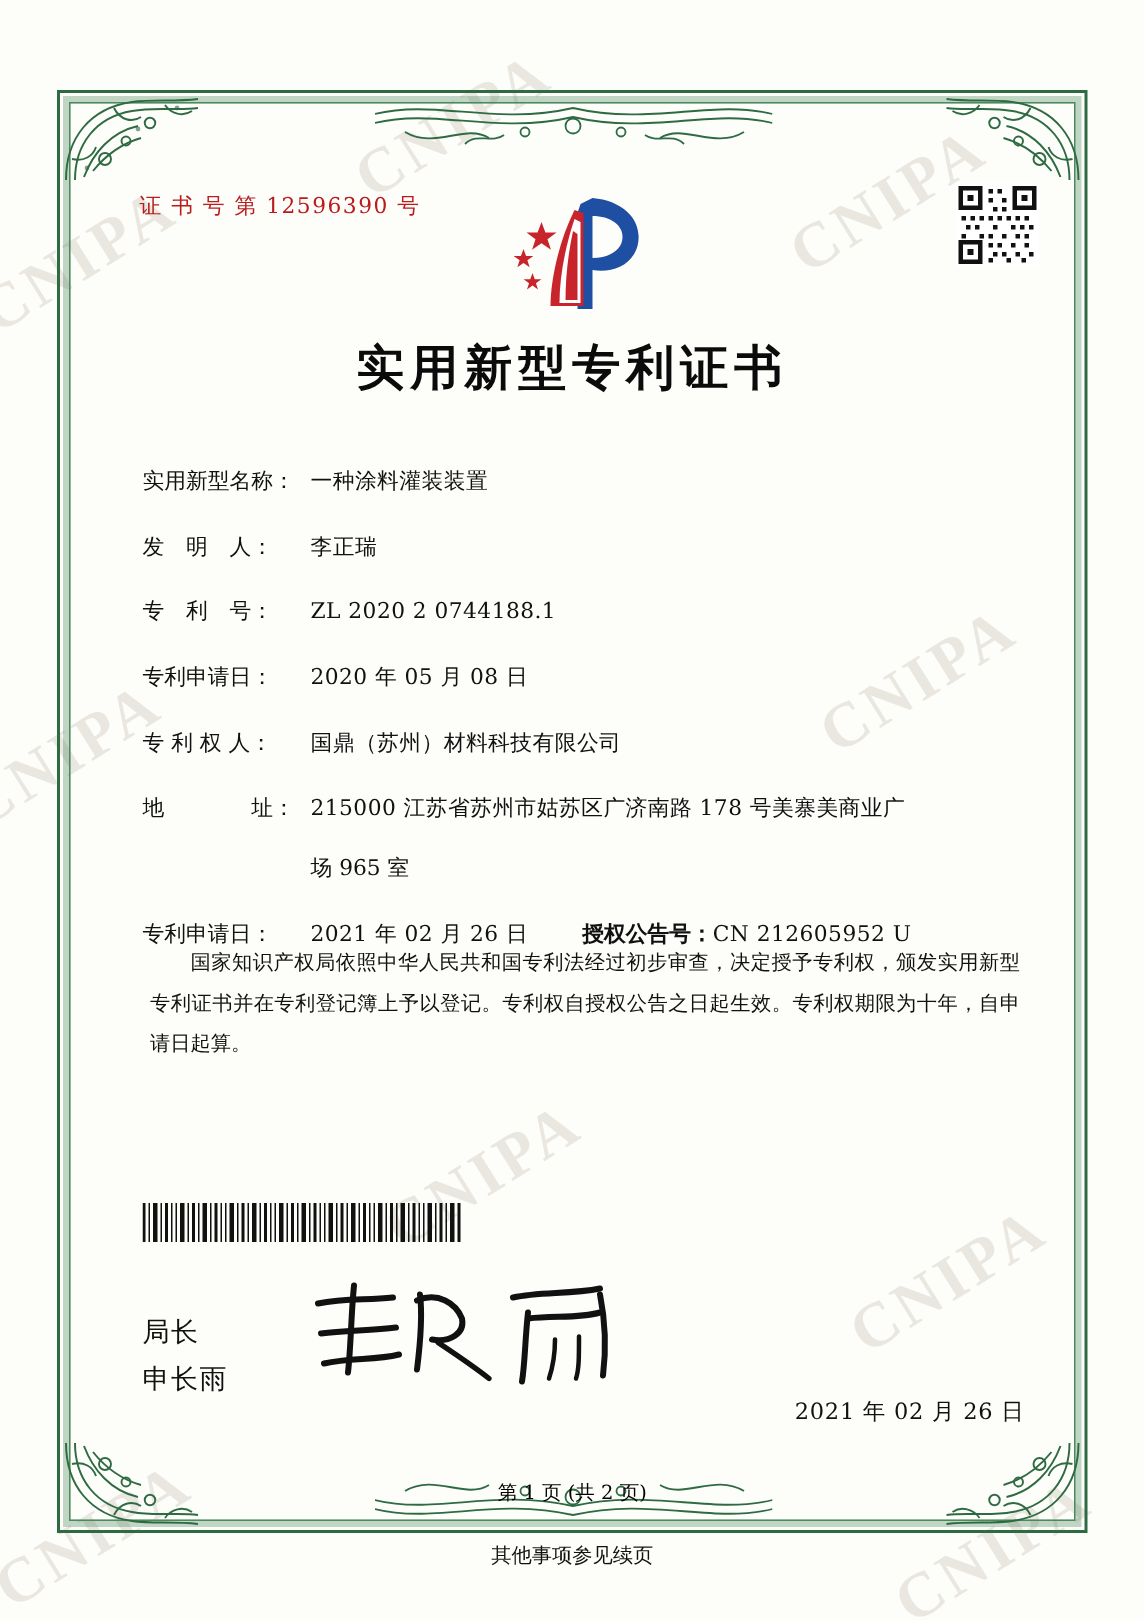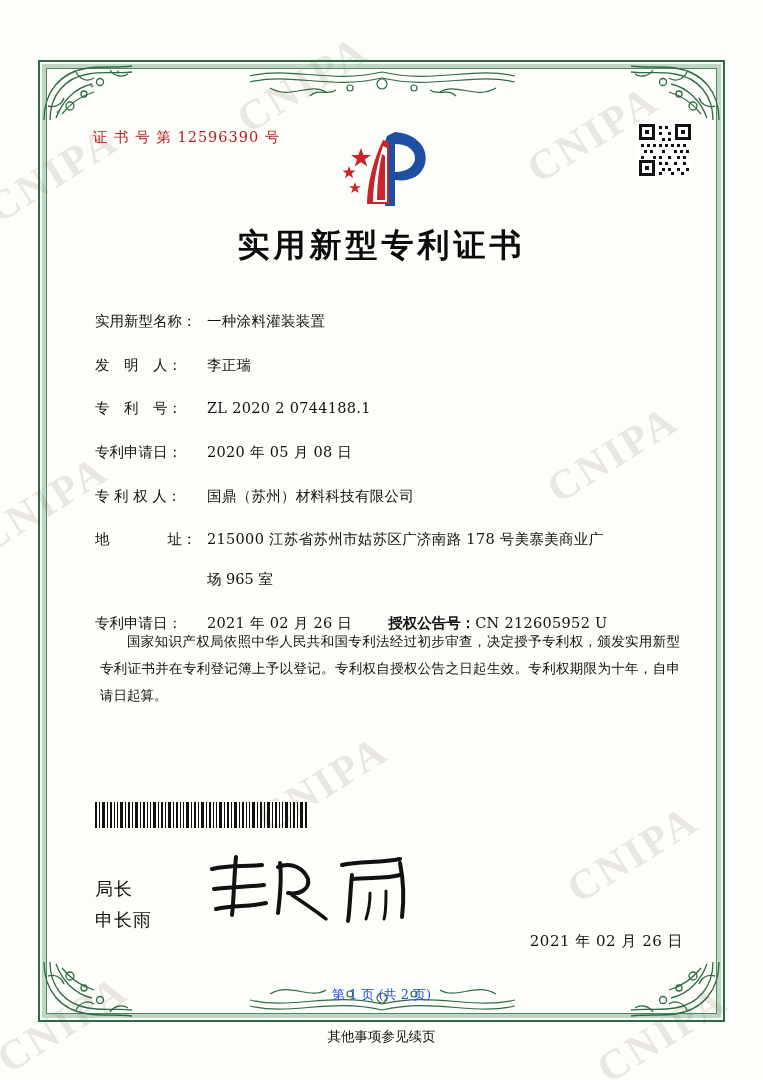--- a/index.html
+++ b/index.html
@@ -217,21 +217,21 @@
     letter-spacing: 0.5px;
   }
 
   .page-no {
     position: absolute;
     left: 0;
     top: 902px;
     width: 643px;
     text-align: center;
     font-size: 13px;
-    color: #1d4ed8;
+    color: #000000;
   }
 
   .footnote {
     position: absolute;
     left: 0;
     top: 1028px;
     width: 763px;
     text-align: center;
     font-size: 13.5px;
     color: #111;

